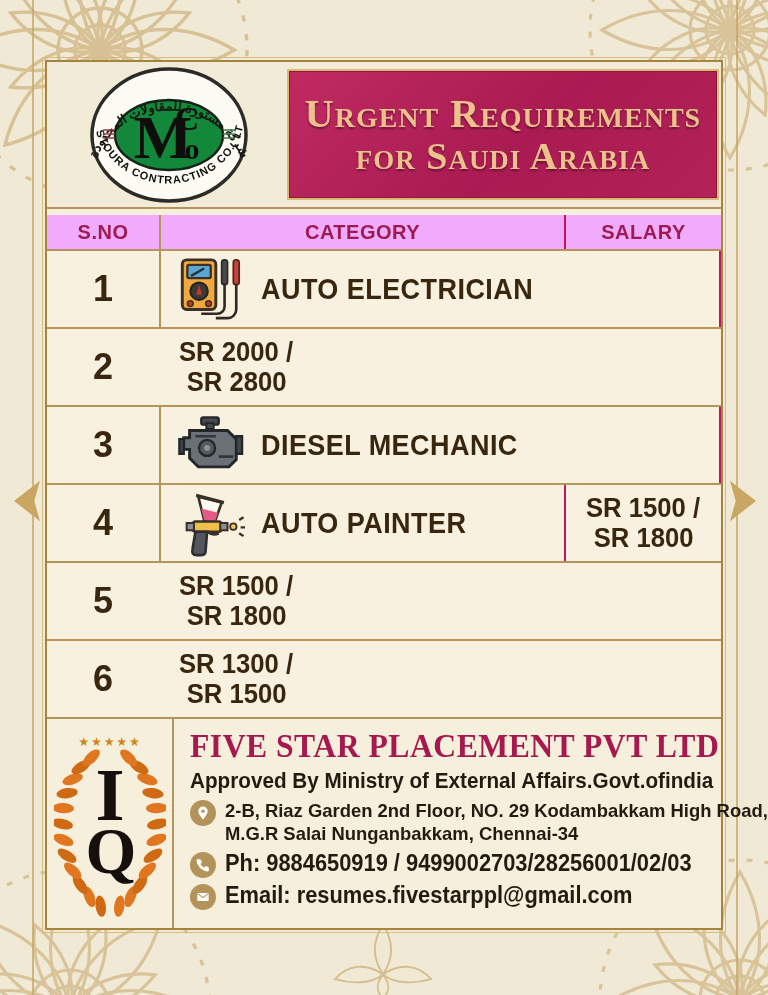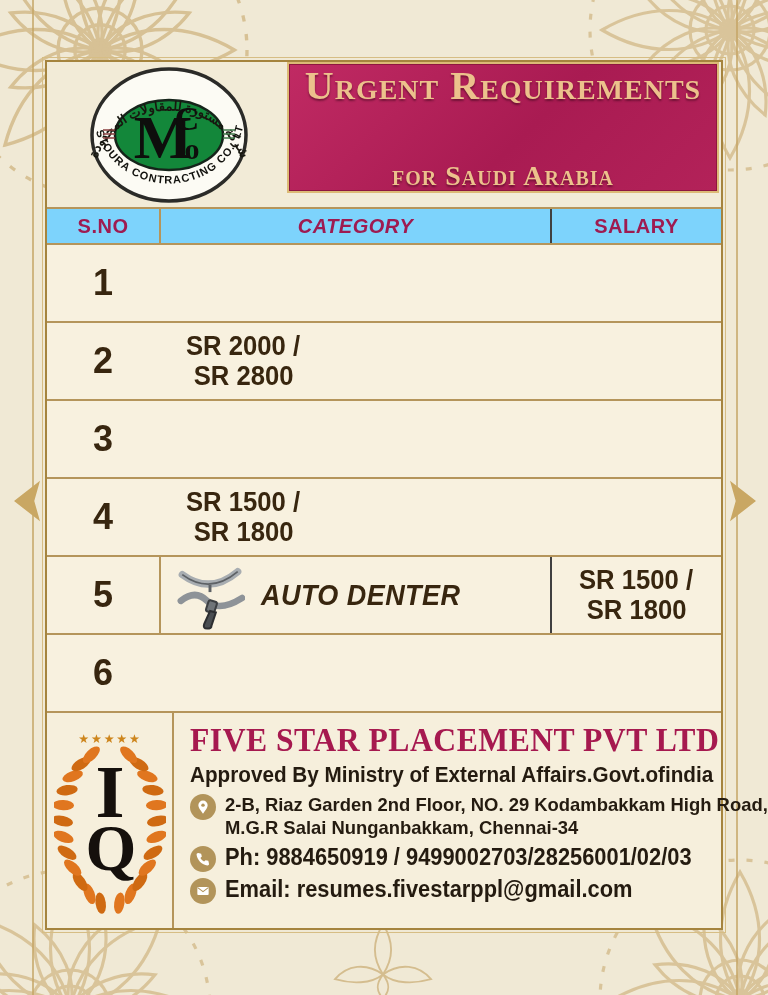--- a/index.html
+++ b/index.html
@@ -21,42 +21,42 @@
   .frame {
     position:absolute; left:45px; top:60px; width:678px; height:870px;
     border:2px solid #a5843e; outline:1px solid #d6bd84; outline-offset:2px;
     background:#f6efdc; z-index:2; display:flex; flex-direction:column;
   }
 
   
   .head-band { position:relative; height:145px; background:#f2ebd7; flex:0 0 auto; }
   .mast-logo { position:absolute; left:16px; top:2px; width:212px; height:142px; }
   .banner {
-    position:absolute; left:240px; top:0; width:432px; height:131px;
+    position:absolute; left:240px; top:7px; width:432px; height:131px;
     background:linear-gradient(135deg,#c02a63 0%,#a91b52 55%,#b32259 100%);
     border:2px solid #dcba76; box-shadow:inset 0 0 0 1px #8e163f;
-    display:flex; flex-direction:column; align-items:center; justify-content:space-between;
+    display:flex; flex-direction:column; align-items:center; justify-content:center;
   }
   .banner .l1, .banner .l2 {
     font-family:"Liberation Serif", serif; font-weight:bold;
     font-variant:small-caps; color:#ecc18c; text-shadow:0 2px 2px rgba(40,0,15,.45);
     line-height:1.08; letter-spacing:1px; white-space:nowrap;
   }
   .banner .l1 { font-size:40px; }
-  .banner .l2 { font-size:28px; }
+  .banner .l2 { font-size:38px; }
 
   
   .jobs-table { flex:0 0 auto; display:flex; flex-direction:column; border-top:2px solid #b5955b; }
-  .thead { display:flex; height:34px; background:#7dd3fc; }
+  .thead { display:flex; height:34px; background:#f0abfc;margin-top:6px; }
   .thead .cell { display:flex; align-items:center; justify-content:center;
     color:#9e1b51; font-weight:bold; font-size:20px; letter-spacing:.5px; }
   .trow { display:flex; height:78px; background:#f8f1df; border-top:2px solid #b5955b; }
   .c-sno { width:112px; flex:0 0 auto; display:flex; align-items:center; justify-content:center; }
-  .c-cat { flex:1 1 auto; display:flex; align-items:center; border-left:2px solid #b5955b; border-right:2px solid #404040; padding-left:14px;font-style:italic; }
-  .c-sal { width:169px; flex:0 0 auto; display:flex; flex-direction:column; align-items:center; justify-content:center; }
+  .c-cat { flex:1 1 auto; display:flex; align-items:center; border-left:2px solid #b5955b; border-right:2px solid #be185d; padding-left:14px; }
+  .c-sal { width:155px; flex:0 0 auto; display:flex; flex-direction:column; align-items:center; justify-content:center; }
   .trow .c-sno { font-size:36px; font-weight:bold; color:#38260f; }
   .cat-icon { width:70px; height:70px; flex:0 0 auto; }
   .cat-label { display:inline-block; margin-left:16px; font-size:30px; font-weight:bold;
     color:#38260f; white-space:nowrap; transform:scaleX(.9); transform-origin:left center; letter-spacing:.5px; }
   .sal-line { font-size:27px; font-weight:bold; color:#38260f; line-height:1.12; white-space:nowrap;
     transform:scaleX(.95); }
 
   
   .footer { flex:1 1 auto; display:flex; border-top:2px solid #b5955b; background:#f6efdc; }
   .f-logo-cell { width:127px; flex:0 0 auto; border-right:2px solid #b5955b;
@@ -173,63 +173,98 @@
 
   <div class="jobs-table">
     <div class="thead">
       <div class="cell c-sno">S.NO</div>
       <div class="cell c-cat" style="justify-content:center; padding-left:0">CATEGORY</div>
       <div class="cell c-sal">SALARY</div>
     </div>
 
     <div class="trow">
       <div class="c-sno">1</div>
+      <div class="c-cat">
+        <svg class="cat-icon" viewBox="0 0 48 48">
+          <rect x="5" y="4" width="23" height="34" rx="3" fill="#f0a93c" stroke="#3a3026" stroke-width="2"></rect>
+          <rect x="8.5" y="7.5" width="16" height="9" rx="1" fill="#5aa7d6" stroke="#3a3026" stroke-width="1.6"></rect>
+          <path d="M11 15 L20 10" stroke="#26323c" stroke-width="1.6"></path>
+          <circle cx="16.5" cy="25.5" r="6" fill="#3c3a38" stroke="#26231f" stroke-width="1.4"></circle>
+          <path d="M16.5 21 L18.5 28 L14.5 28 Z" fill="#c0392b"></path>
+          <circle cx="10.5" cy="34" r="2" fill="#c0392b" stroke="#3a3026"></circle>
+          <circle cx="23" cy="34" r="2" fill="#c0392b" stroke="#3a3026"></circle>
+          <rect x="32" y="4" width="4" height="17" rx="1.8" fill="#4a4a4a" stroke="#2a2a2a" stroke-width="1.2"></rect>
+          <rect x="40" y="4" width="4" height="17" rx="1.8" fill="#c4433a" stroke="#5e1f1a" stroke-width="1.2"></rect>
+          <path d="M34 21 V36 a5 5 0 0 1 -5 5 H18 M42 21 V38 a6 6 0 0 1 -6 6 H28" fill="none" stroke="#2e2a24" stroke-width="1.8"></path>
+        </svg>
+        <span class="cat-label">AUTO ELECTRICIAN</span>
+      </div>
     </div>
 
     <div class="trow">
       <div class="c-sno">2</div>
       <div class="c-sal">
         <span class="sal-line">SR 2000 /</span>
         <span class="sal-line">SR 2800</span>
       </div>
     </div>
 
     <div class="trow">
       <div class="c-sno">3</div>
+      <div class="c-cat">
+        <svg class="cat-icon" viewBox="0 0 48 48">
+          <rect x="18" y="5" width="12" height="5" rx="1.5" fill="#474b50" stroke="#24262a" stroke-width="1.6"></rect>
+          <rect x="21.5" y="9" width="5" height="4" fill="#474b50" stroke="#24262a" stroke-width="1.4"></rect>
+          <path d="M10 14 h26 l6 6 v14 l-5 5 H16 l-6 -6 v-6 h-4 v-8 h4 Z" fill="#6a7076" stroke="#24262a" stroke-width="2"></path>
+          <path d="M3 20 h3 v10 h-3 Z M42 18 h4 v12 h-4 Z" fill="#44484c" stroke="#24262a" stroke-width="1.6"></path>
+          <circle cx="22" cy="26" r="5.5" fill="#555a60" stroke="#24262a" stroke-width="1.6"></circle>
+          <circle cx="22" cy="26" r="2" fill="#8f959b"></circle>
+          <path d="M30 32 h10 M14 18 h14" stroke="#31353a" stroke-width="1.8"></path>
+        </svg>
+        <span class="cat-label">DIESEL MECHANIC</span>
+      </div>
     </div>
 
     <div class="trow">
       <div class="c-sno">4</div>
+      <div class="c-cat">
+        <svg class="cat-icon" viewBox="0 0 48 48">
+          <path d="M16 6 L32 10 L27 24 L20 22 Z" fill="#fdfaf2" stroke="#3a3026" stroke-width="1.8"></path>
+          <path d="M18 14 L29.5 17 L27 24 L20 22 Z" fill="#e35a84"></path>
+          <path d="M14.5 5 L33.5 10" stroke="#3a3026" stroke-width="2.2"></path>
+          <rect x="12" y="23" width="20" height="7" rx="2" fill="#eec04a" stroke="#3a3026" stroke-width="1.8"></rect>
+          <rect x="31" y="24" width="5" height="5" fill="#8b9094" stroke="#3a3026" stroke-width="1.4"></rect>
+          <rect x="8" y="24" width="5" height="5" fill="#8b9094" stroke="#3a3026" stroke-width="1.4"></rect>
+          <path d="M14 30 L12 42 q-1 4 3 4 h3 q3 0 3 -3 l1 -13 Z" fill="#53575b" stroke="#2c2e31" stroke-width="1.8"></path>
+          <path d="M22 30 q4 3 8 1" stroke="#3a3026" stroke-width="1.8" fill="none"></path>
+          <circle cx="40" cy="26.5" r="2.2" fill="#f2c850" stroke="#3a3026" stroke-width="1.2"></circle>
+          <path d="M44 22 l3 -2 M45 27 h3 M44 31 l3 2" stroke="#3a3026" stroke-width="1.6"></path>
+        </svg>
+        <span class="cat-label">AUTO PAINTER</span>
+      </div>
       <div class="c-sal">
         <span class="sal-line">SR 1500 /</span>
         <span class="sal-line">SR 1800</span>
       </div>
     </div>
 
     <div class="trow">
       <div class="c-sno">5</div>
-      <div class="c-cat">
-        <svg class="cat-icon" viewBox="0 0 48 48">
-          <path d="M5 10 Q24 24 43 8" fill="none" stroke="#a8adb1" stroke-width="5" stroke-linecap="round"></path>
-          <path d="M5 10 Q24 24 43 8" fill="none" stroke="#5d6165" stroke-width="1.2"></path>
-          <path d="M24 17 v5" stroke="#5d6165" stroke-width="2"></path>
-          <path d="M4 28 Q14 20 22 28 T 46 26" fill="none" stroke="#8e9398" stroke-width="4.5" stroke-linecap="round"></path>
-          <rect x="22" y="28" width="6" height="8" rx="1.5" fill="#6f7478" stroke="#3c3f42" stroke-width="1.4" transform="rotate(18 25 32)"></rect>
-          <path d="M24 35 l-4 9 q-1 3 2 3 t3 -2 l3 -9 Z" fill="#4a4e52" stroke="#2c2e31" stroke-width="1.4"></path>
-        </svg>
-        <span class="cat-label">AUTO DENTER</span>
-      </div>
       <div class="c-sal">
         <span class="sal-line">SR 1500 /</span>
         <span class="sal-line">SR 1800</span>
       </div>
     </div>
 
     <div class="trow">
       <div class="c-sno">6</div>
+      <div class="c-sal">
+        <span class="sal-line">SR 1300 /</span>
+        <span class="sal-line">SR 1500</span>
+      </div>
     </div>
   </div>
 
   <div class="footer">
     <div class="f-logo-cell">
       <svg width="112" height="200" viewBox="0 0 120 200">
         <text x="60" y="16" font-size="13" letter-spacing="2" text-anchor="middle" fill="#cd851c">★★★★★</text>
         <g fill="#e0761f">
           <ellipse cx="38" cy="178" rx="5.5" ry="11.5" transform="rotate(-20 38 178)"></ellipse>
           <ellipse cx="28" cy="165" rx="5.5" ry="11.5" transform="rotate(-35 28 165)" fill="#cf6a12"></ellipse>

